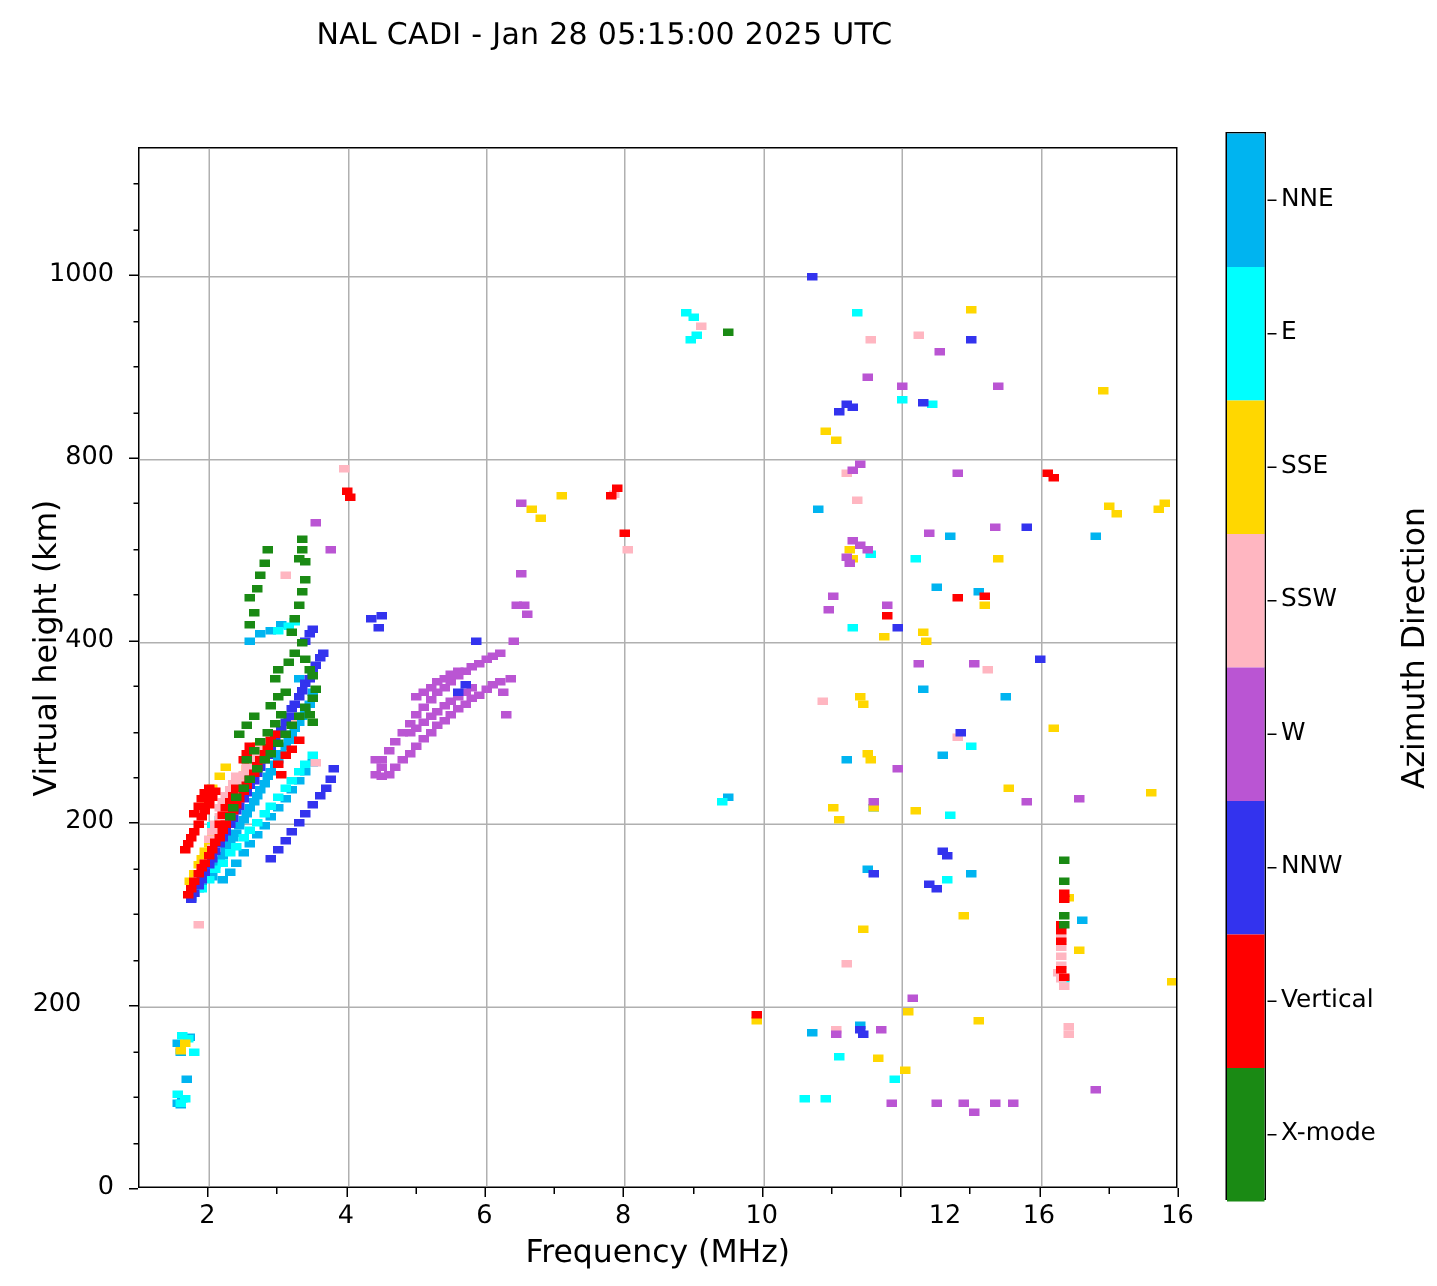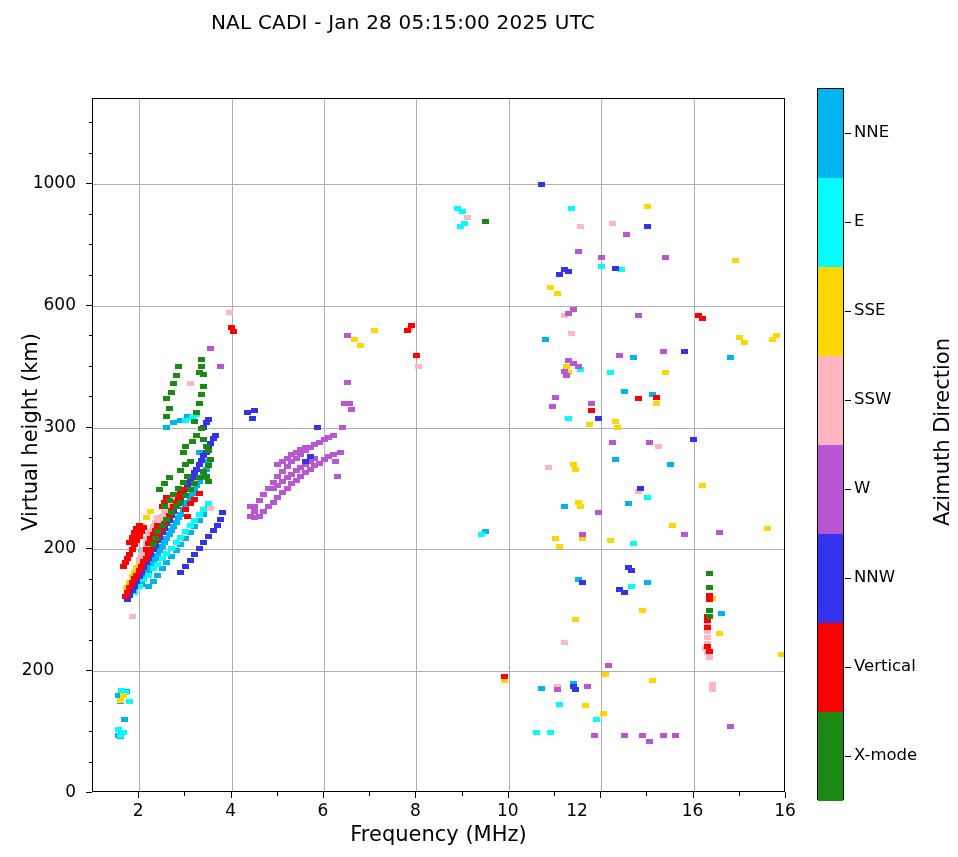--- a/index.html
+++ b/index.html
@@ -636,42 +636,42 @@
     <div class="xlab" style="left: 108.2px;">2</div>
     <div class="xtick" style="left: 230.6px;"></div>
     <div class="xlab" style="left: 200.6px;">4</div>
     <div class="xtick" style="left: 323px;"></div>
     <div class="xlab" style="left: 293px;">6</div>
     <div class="xtick" style="left: 415.4px;"></div>
     <div class="xlab" style="left: 385.4px;">8</div>
     <div class="xtick" style="left: 507.8px;"></div>
     <div class="xlab" style="left: 477.8px;">10</div>
     <div class="xtick" style="left: 600.2px;"></div>
-    <div class="xlab" style="left: 547px;">12</div>
+    <div class="xlab" style="left: 600px;">12</div>
     <div class="xtick" style="left: 692.6px;"></div>
     <div class="xlab" style="left: 662.6px;">16</div>
     <div class="xtick" style="left: 785px;"></div>
     <div class="xlab" style="left: 755px;">16</div>
     <div class="xtickm" style="left: 184.4px;"></div>
     <div class="xtickm" style="left: 276.8px;"></div>
     <div class="xtickm" style="left: 369.2px;"></div>
     <div class="xtickm" style="left: 461.6px;"></div>
     <div class="xtickm" style="left: 554px;"></div>
     <div class="xtickm" style="left: 646.4px;"></div>
     <div class="xtickm" style="left: 738.8px;"></div>
     <div class="ytick" style="top: 792px;"></div>
     <div class="ylab" style="top: 781px;">0</div>
     <div class="ytick" style="top: 670.246px;"></div>
     <div class="ylab" style="top: 659.246px; text-align: center;">200</div>
     <div class="ytick" style="top: 548.491px;"></div>
     <div class="ylab" style="top: 537.491px;">200</div>
     <div class="ytick" style="top: 426.737px;"></div>
-    <div class="ylab" style="top: 415.737px;">300</div>
+    <div class="ylab" style="top: 415.737px;">400</div>
     <div class="ytick" style="top: 304.982px;"></div>
-    <div class="ylab" style="top: 293.982px;">600</div>
+    <div class="ylab" style="top: 293.982px;">800</div>
     <div class="ytick" style="top: 183.228px;"></div>
     <div class="ylab" style="top: 172.228px;">1000</div>
     <div class="ytickm" style="top: 761.561px;"></div>
     <div class="ytickm" style="top: 731.123px;"></div>
     <div class="ytickm" style="top: 700.684px;"></div>
     <div class="ytickm" style="top: 639.807px;"></div>
     <div class="ytickm" style="top: 609.368px;"></div>
     <div class="ytickm" style="top: 578.93px;"></div>
     <div class="ytickm" style="top: 518.053px;"></div>
     <div class="ytickm" style="top: 487.614px;"></div>

